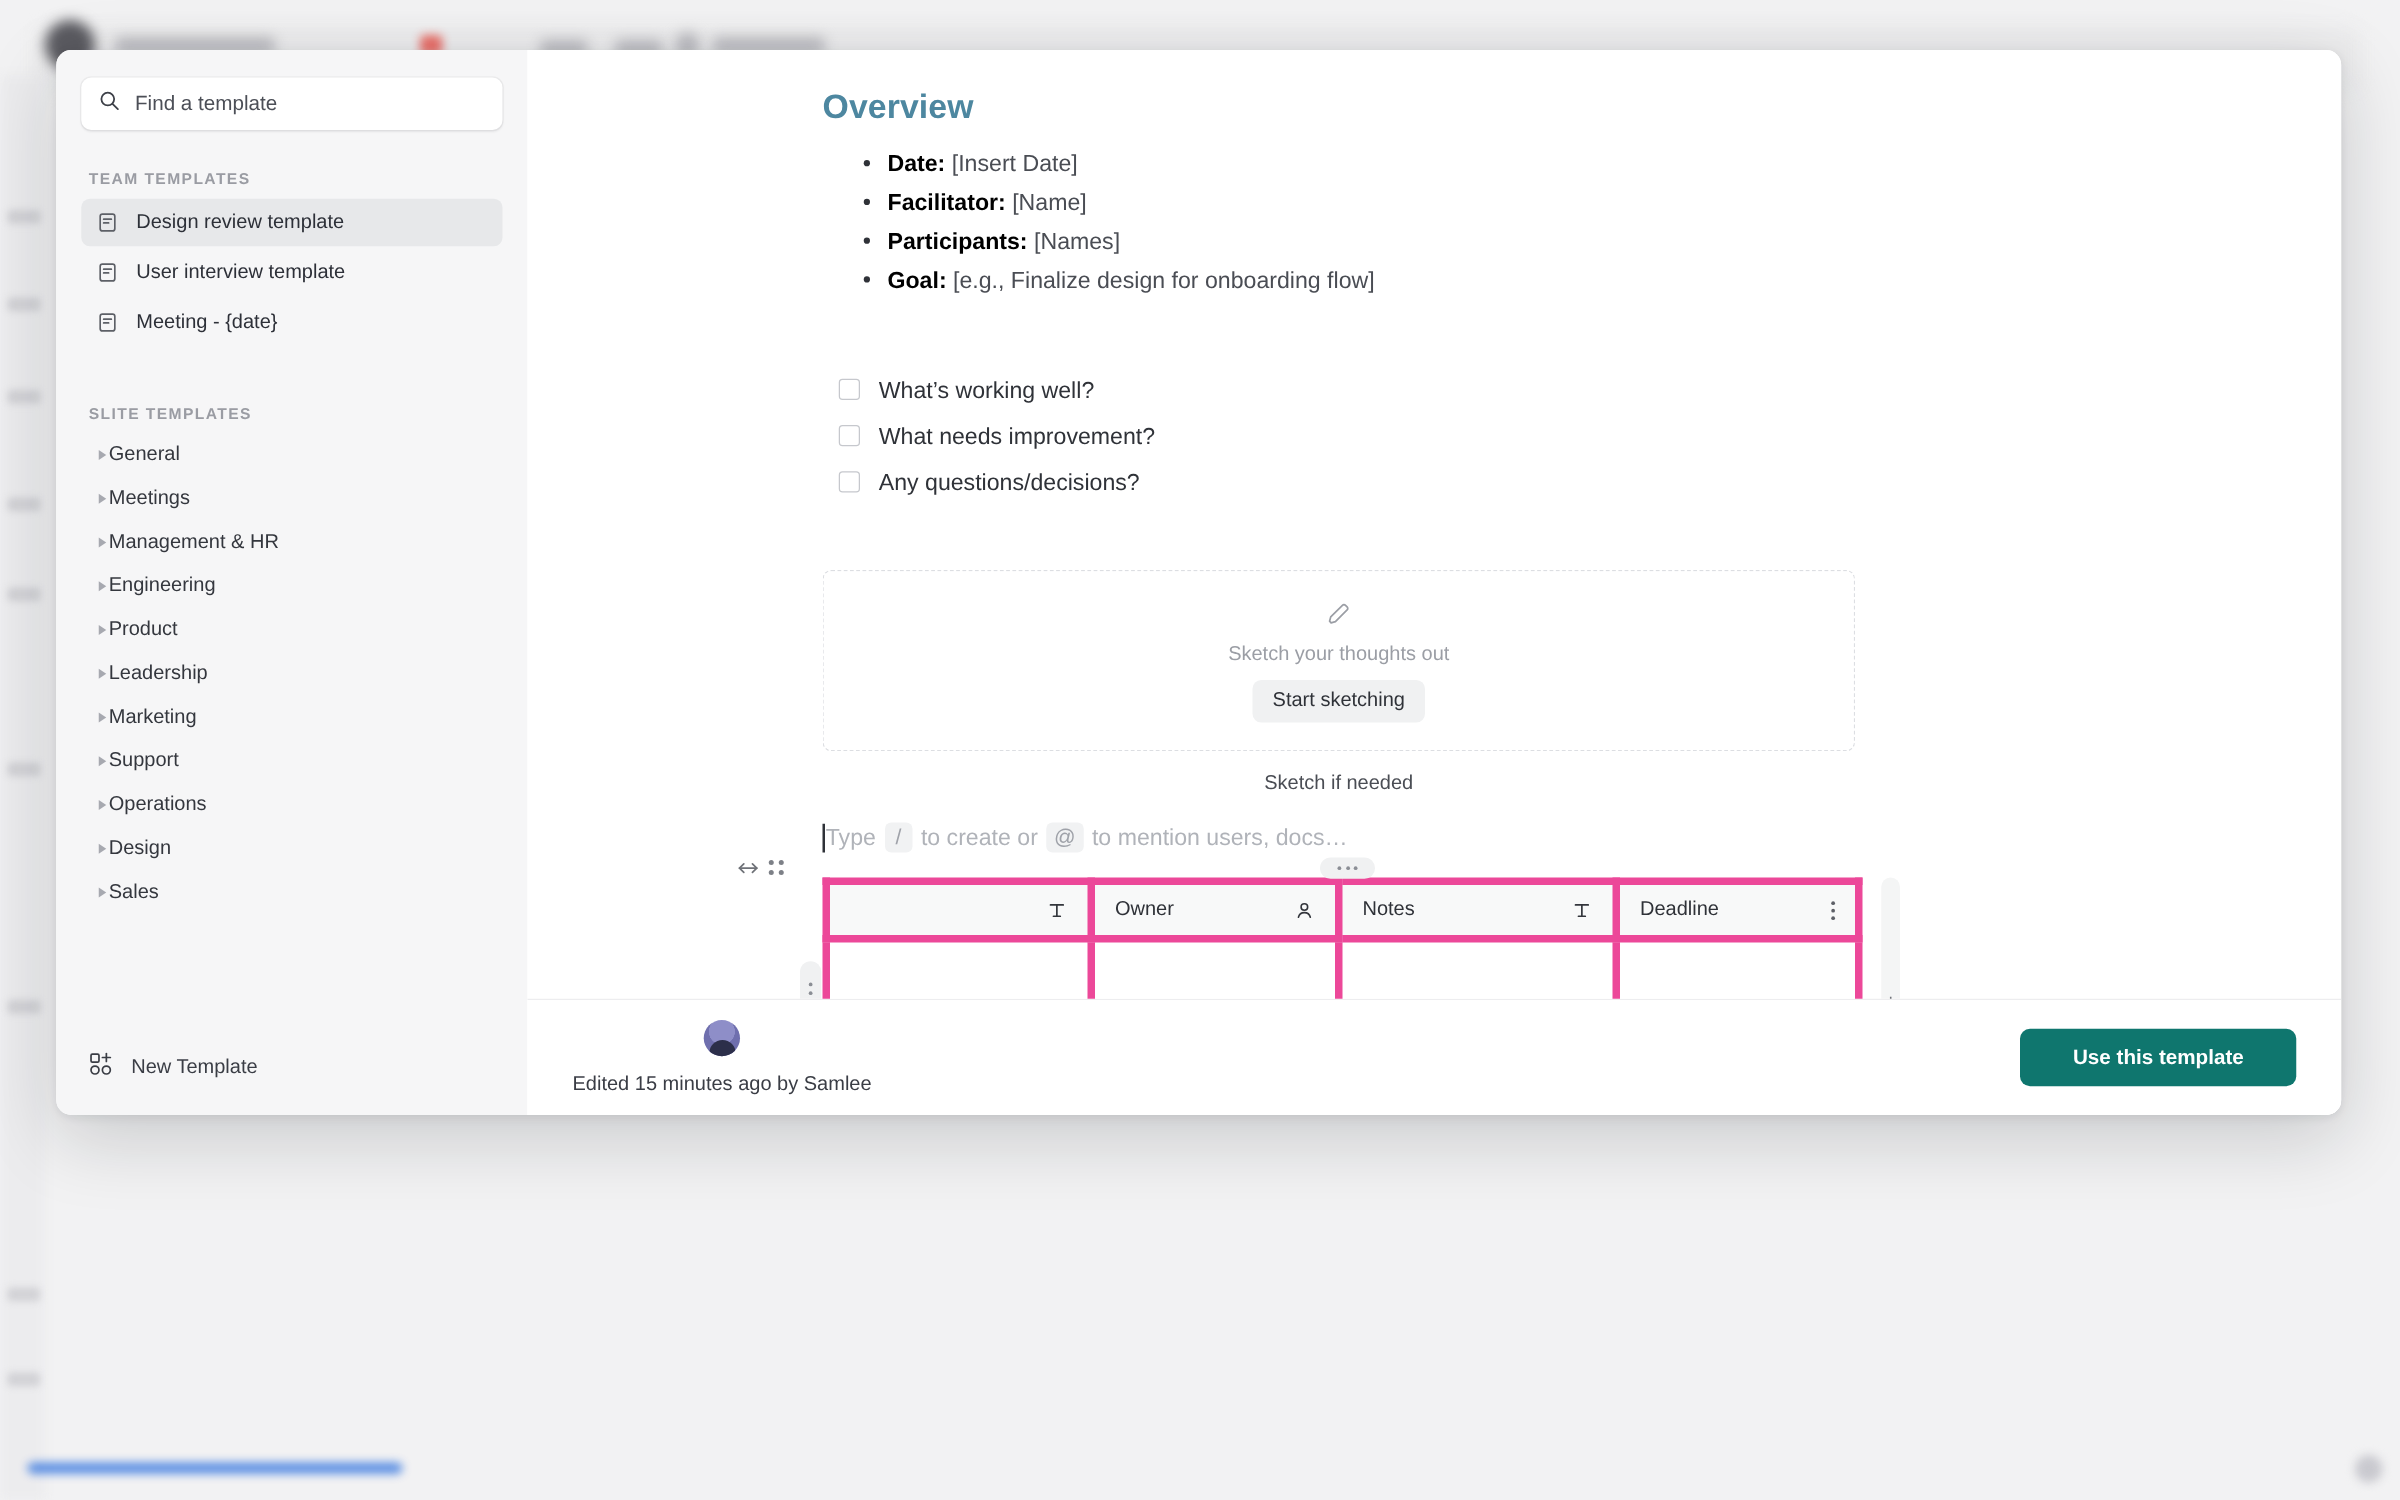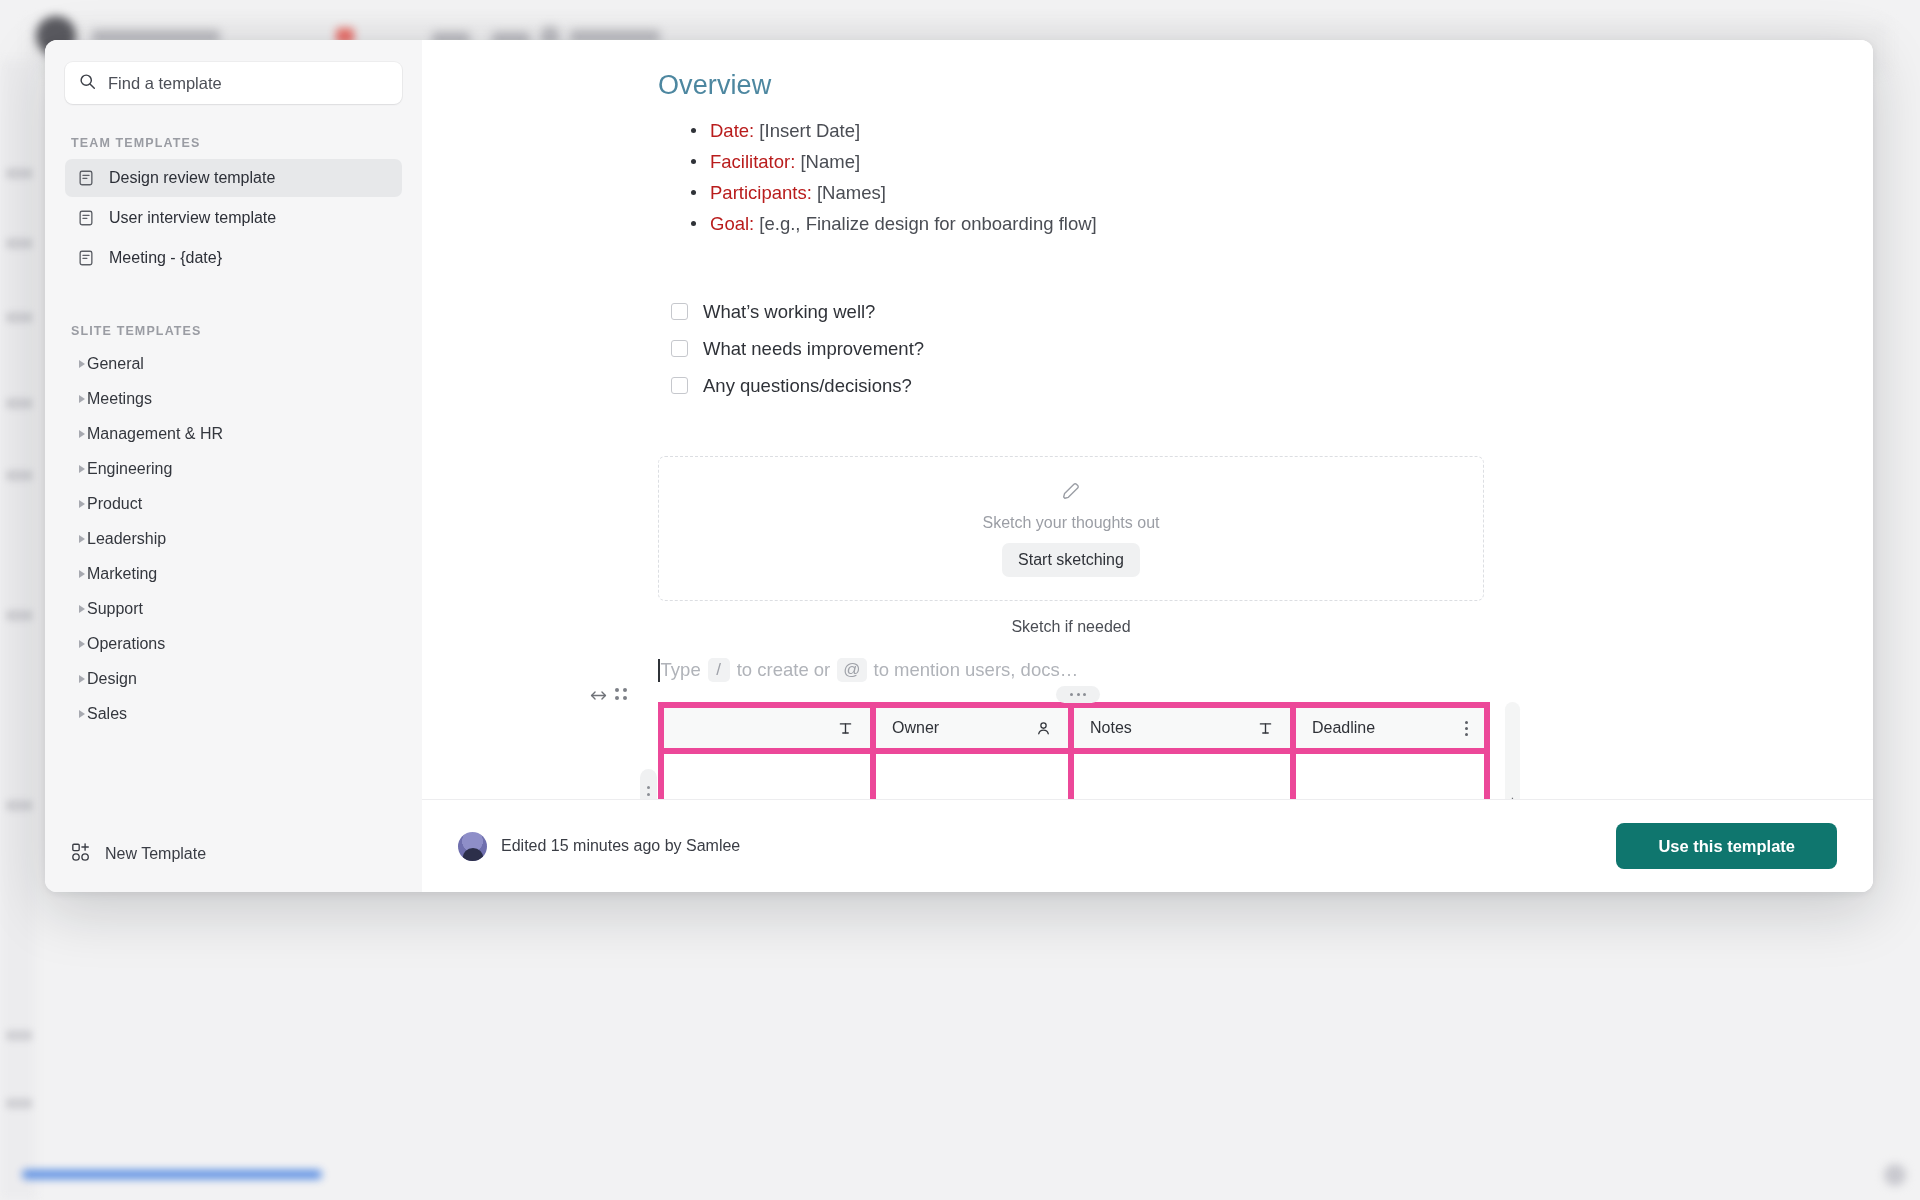--- a/index.html
+++ b/index.html
@@ -197,21 +197,21 @@
   }
   .doc-inner {
     position: absolute;
     left: 236px;
     top: 30px;
     width: 900px;
   }
 
   h1.doc-title {
     font-size: 27px;
-    font-weight: 400;
+    font-weight: 700;
     color: #4d87a0;
     letter-spacing: .1px;
     margin-bottom: 14px;
   }
 
   ul.bullets { list-style: none; margin-left: 30px; }
   ul.bullets li {
     position: relative;
     font-size: 18.5px;
     line-height: 1.68;
@@ -219,21 +219,21 @@
     padding-left: 22px;
   }
   ul.bullets li::before {
     content: "";
     position: absolute;
     left: 3px; top: 13px;
     width: 5px; height: 5px;
     border-radius: 50%;
     background: #2f3238;
   }
-  ul.bullets b { font-weight: 400; color: #b91c1c; }
+  ul.bullets b { font-weight: 700; color: #000000; }
   ul.bullets .ph { color: #4a4d54; }
 
   .todo-list { margin-top: 54px; margin-left: 13px; }
   .todo {
     display: flex;
     align-items: center;
     gap: 15px;
     height: 37px;
   }
   .cbox {
@@ -453,20 +453,21 @@
     display: flex;
     align-items: center;
     justify-content: space-between;
     padding: 0 36px 0 36px;
     background: #fff;
   }
   .edited {
     display: flex;
     align-items: center;
     gap: 14px;
+    flex-direction: column;
   }
   .avatar {
     width: 29px; height: 29px;
     border-radius: 50%;
     background: radial-gradient(circle at 50% 32%, #8e8ec8 0 42%, #6f6fae 43% 100%);
     position: relative;
     overflow: hidden;
     flex: 0 0 29px;
   }
   .avatar::after {

